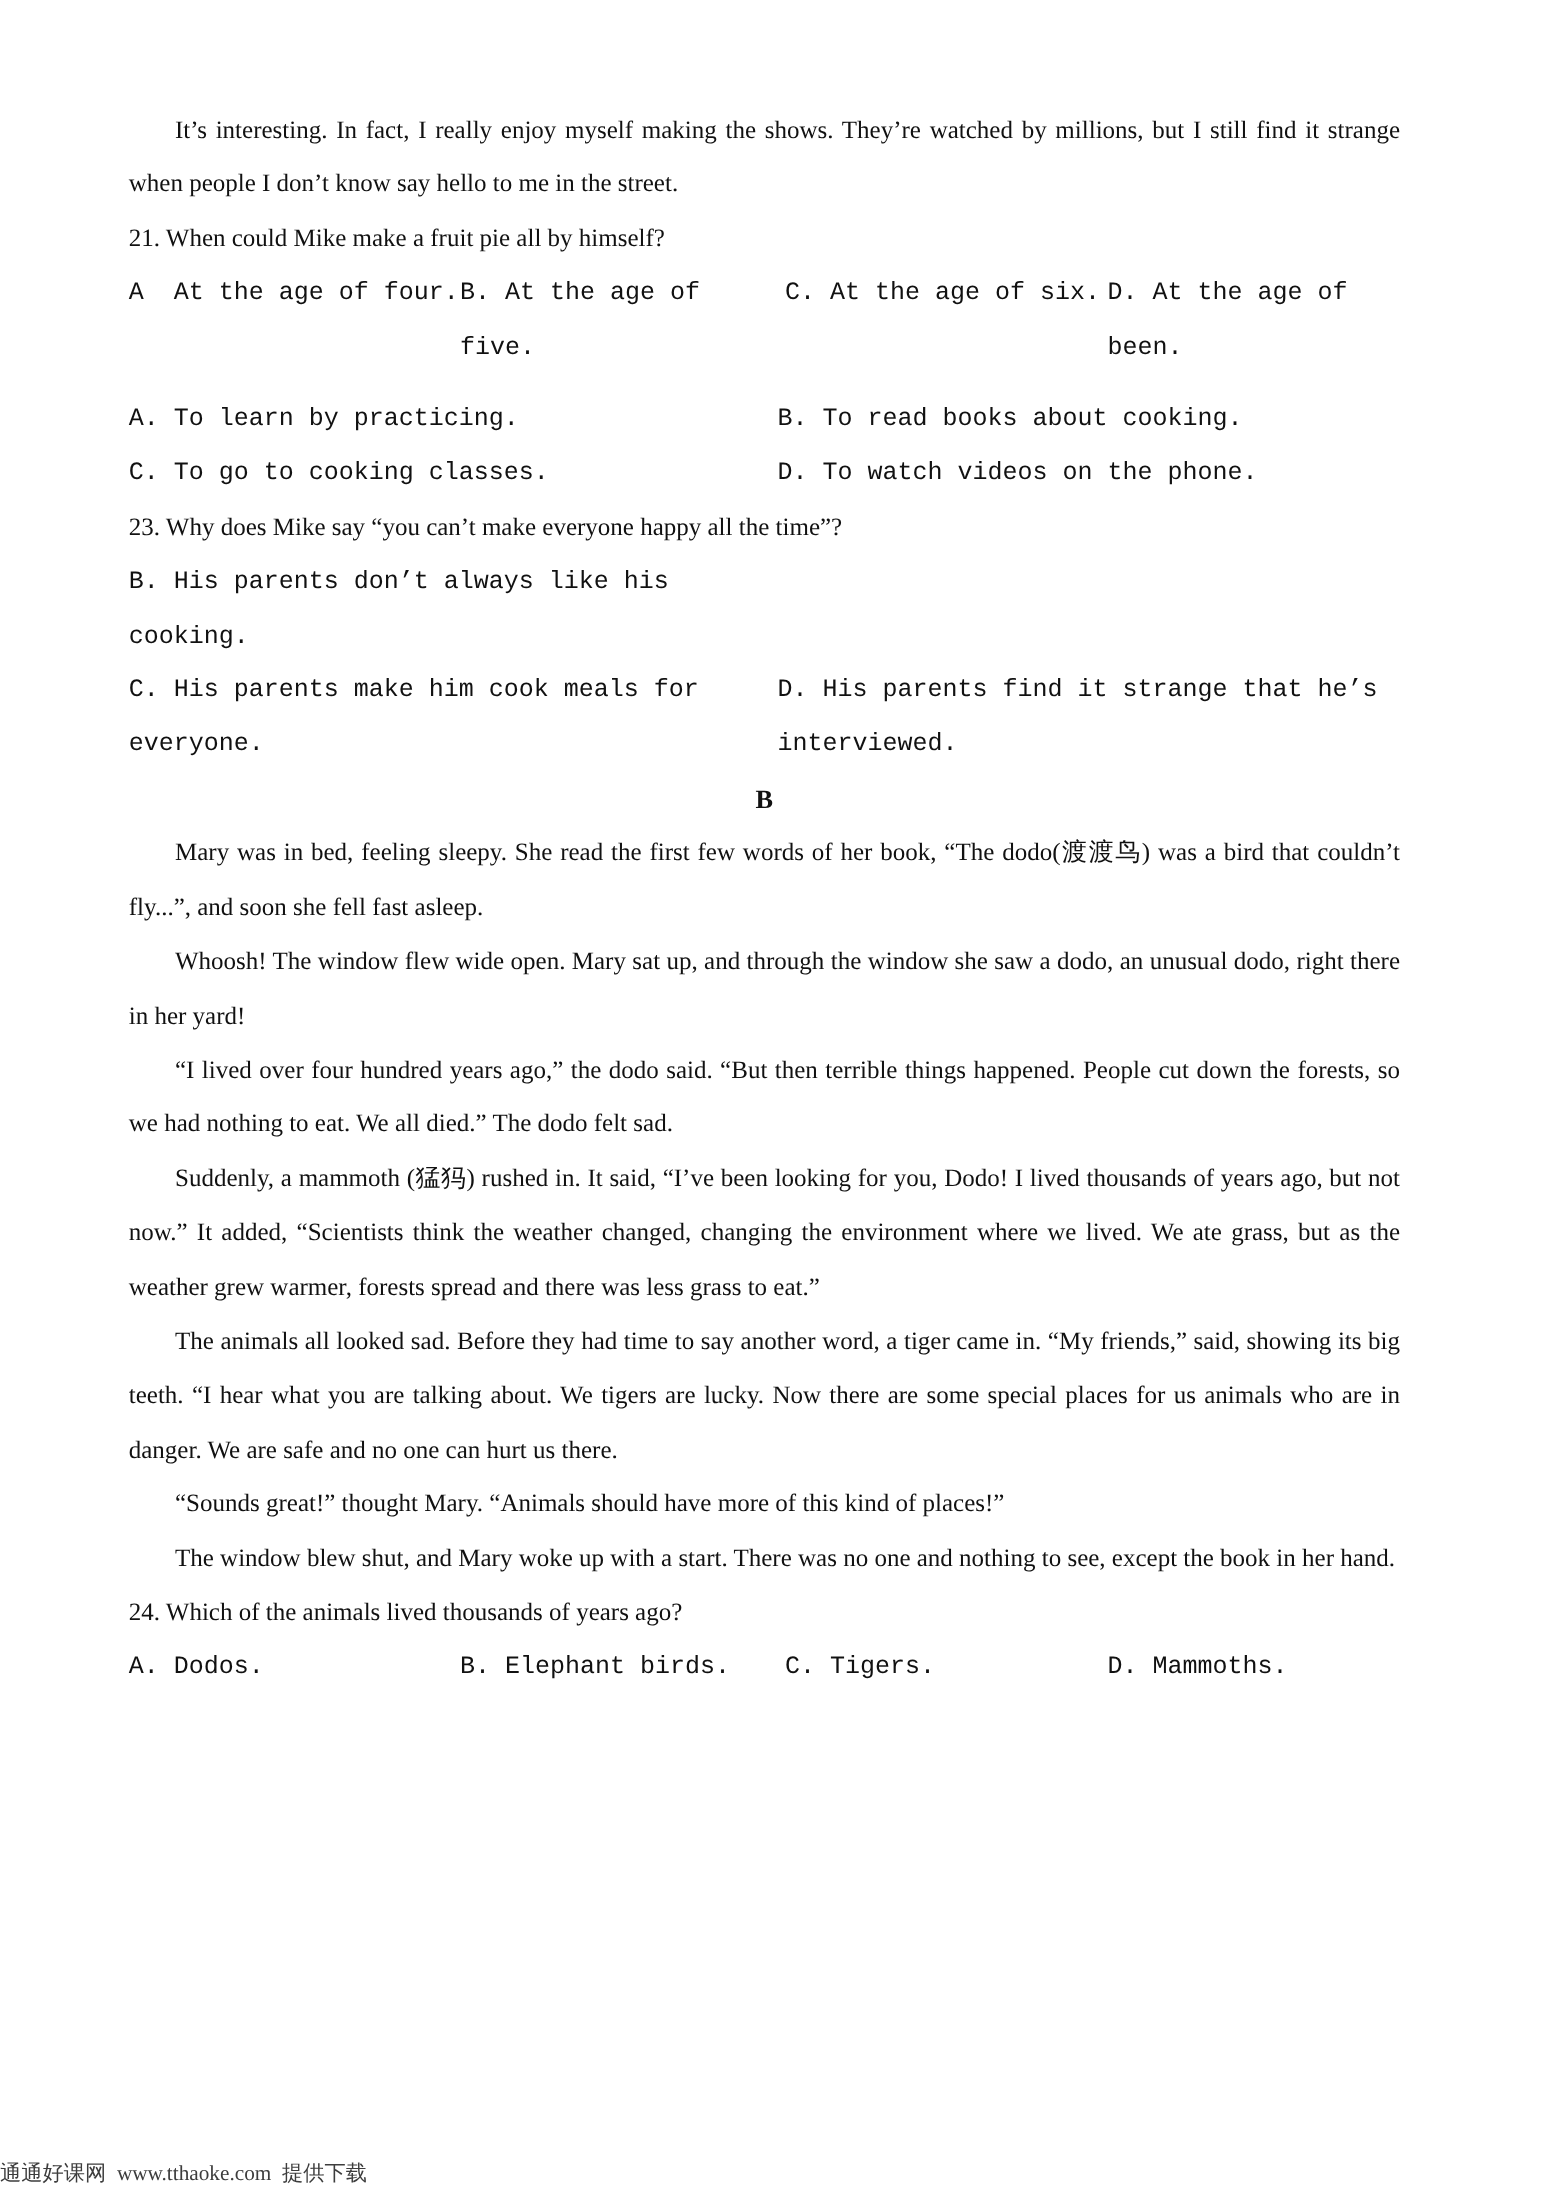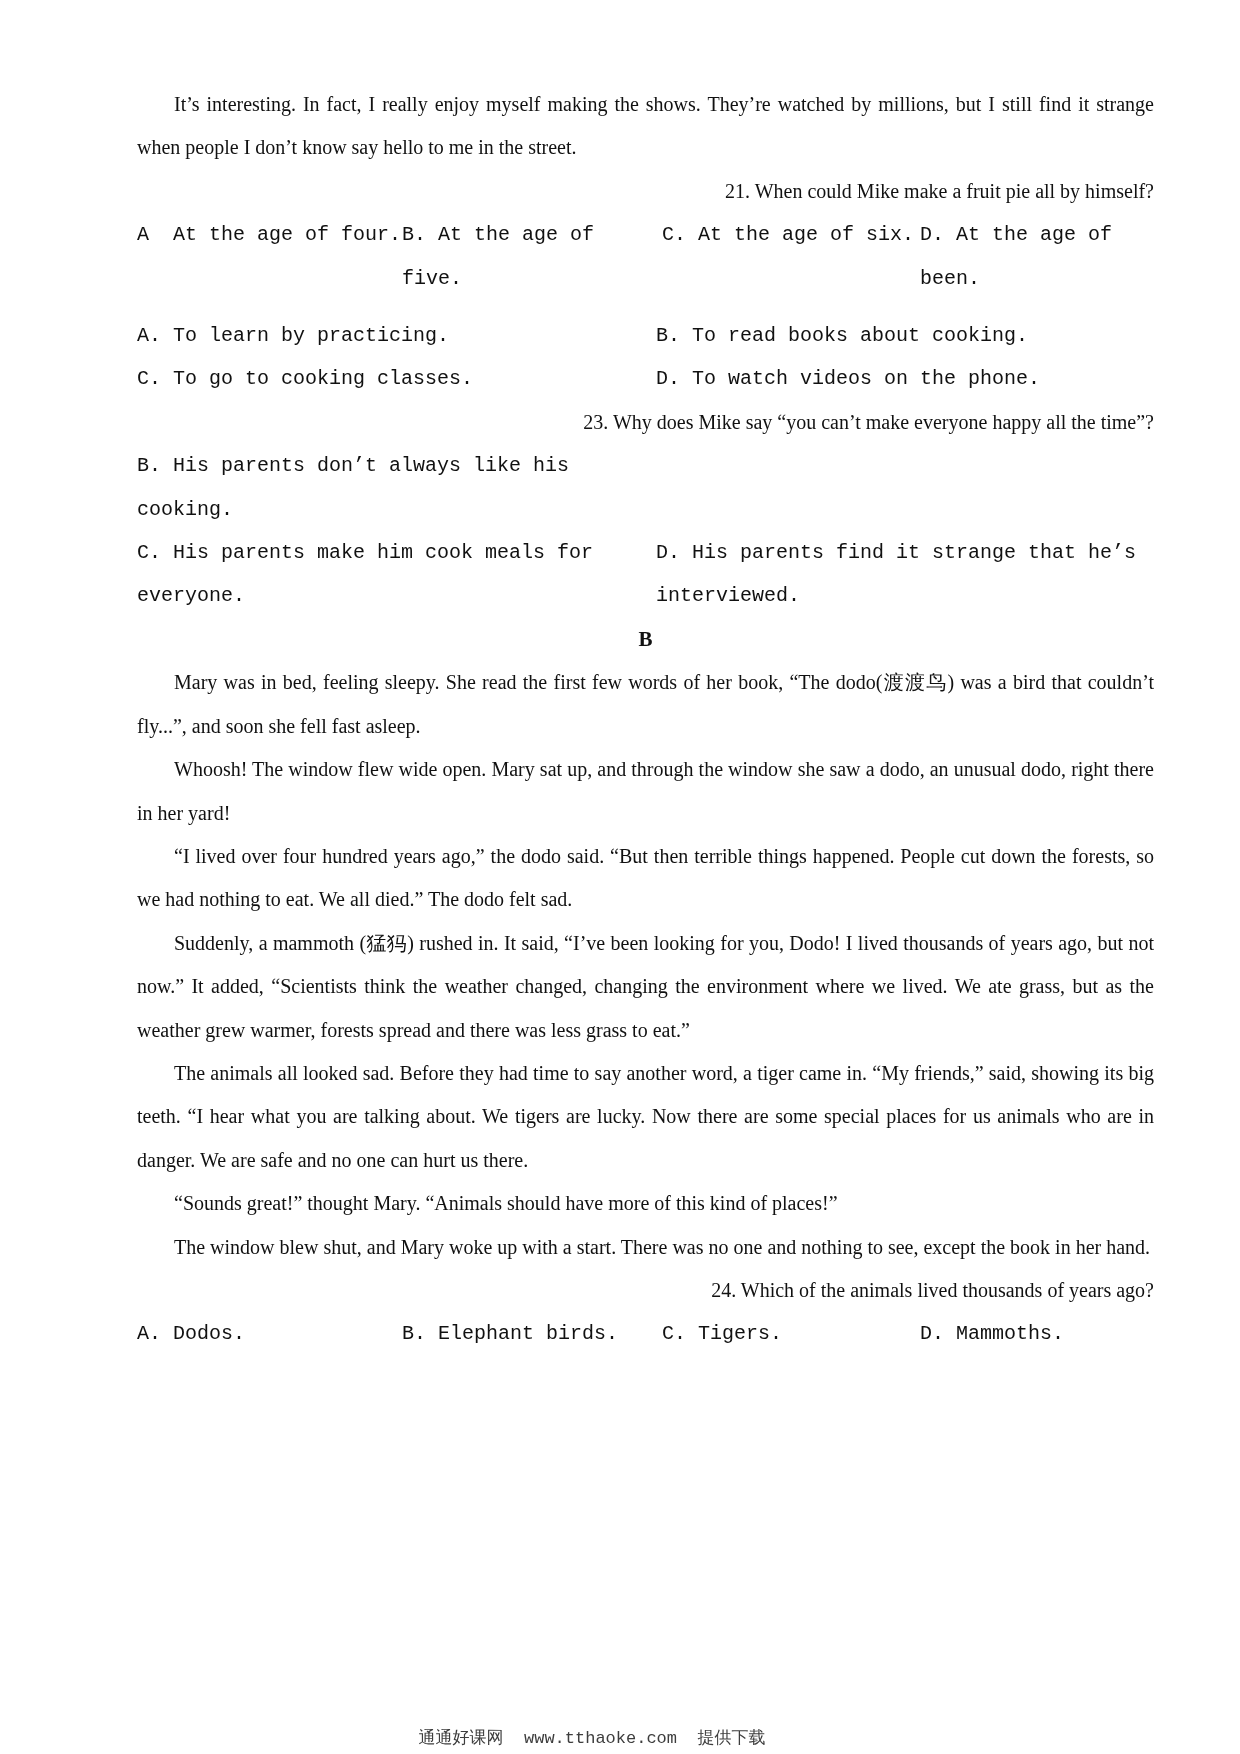--- a/index.html
+++ b/index.html
@@ -12,55 +12,54 @@
     font-family: "Liberation Serif", "DejaVu Serif", serif;
     color: #111111;
   }
   .page {
     position: absolute;
     top: 83px;
     left: 103px;
     width: 1017px;
     font-size: 20px;
     line-height: 43.4px;
-    margin-left: 34px;
   }
   .para {
     margin: 0;
     text-indent: 37px;
     text-align: justify;
   }
   .qtext {
     margin: 0;
-    text-align: right;
+    text-align: left;
   }
   .opt-row {
     display: grid;
   }
   .opt-row.four { grid-template-columns: 265px 260px 258px auto; }
   .opt-row.two  { grid-template-columns: 519px auto; }
   .opt-row span { display: block; font-family: Liberation Mono, monospace; }
   .gap-after-21 { margin-top: 14px; }
   .section-header {
     margin: 0;
     text-align: center;
     font-weight: bold;
     font-size: 21px;
     line-height: 43.4px;
   }
   .footer {
     position: absolute;
     top: 1728px;
     left: 0;
     width: 1184px;
-    text-align: center;
+    text-align: left;
     font-size: 17px;
     line-height: 22px;
     color: #3d3d3d;
-    font-family: Liberation Mono, monospace;
+    font-family: Liberation Serif, serif;
   }
 </style>
 </head>
 <body>
 
 <div class="page">
 
   <p class="para">It’s interesting. In fact, I really enjoy myself making the shows. They’re watched by millions, but I still find it strange when people I don’t know say hello to me in the street.</p>
 
   <div>

